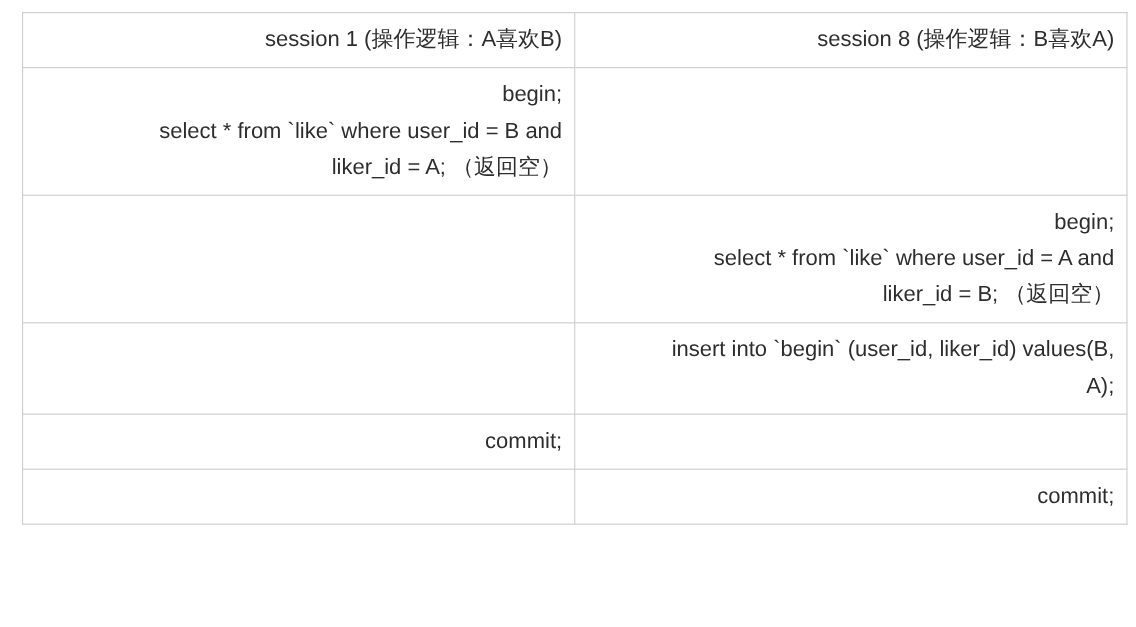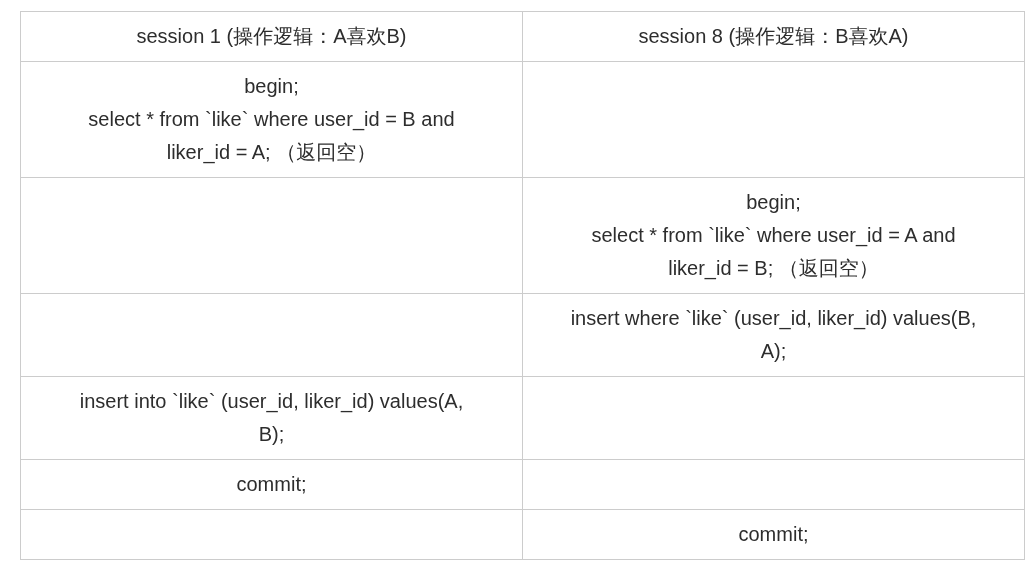--- a/index.html
+++ b/index.html
@@ -24,21 +24,21 @@
     background: #ffffff;
   }
   .doc-table th,
   .doc-table td {
     border: 1px solid #cccccc;
     padding: 8px 11px;
     font-size: 20px;
     line-height: 33px;
     font-weight: 400;
     color: #2d2d2d;
-    text-align: center;
+    text-align: right;
     vertical-align: top;
     white-space: pre-line;
     word-wrap: break-word;
   }
   .doc-table col { width: 50%; }
 </style>
 </head>
 <body>
 
 <table class="doc-table">
@@ -60,27 +60,22 @@
       <td></td>
     </tr>
     <tr>
       <td></td>
       <td>begin;
 select * from `like` where user_id = A and
 liker_id = B; （返回空）</td>
     </tr>
     <tr>
       <td></td>
-      <td>insert where `like` (user_id, liker_id) values(B,
+      <td>insert into `begin` (user_id, liker_id) values(B,
 A);</td>
-    </tr>
-    <tr>
-      <td>insert into `like` (user_id, liker_id) values(A,
-B);</td>
-      <td></td>
     </tr>
     <tr>
       <td>commit;</td>
       <td></td>
     </tr>
     <tr>
       <td></td>
       <td>commit;</td>
     </tr>
   </tbody>

